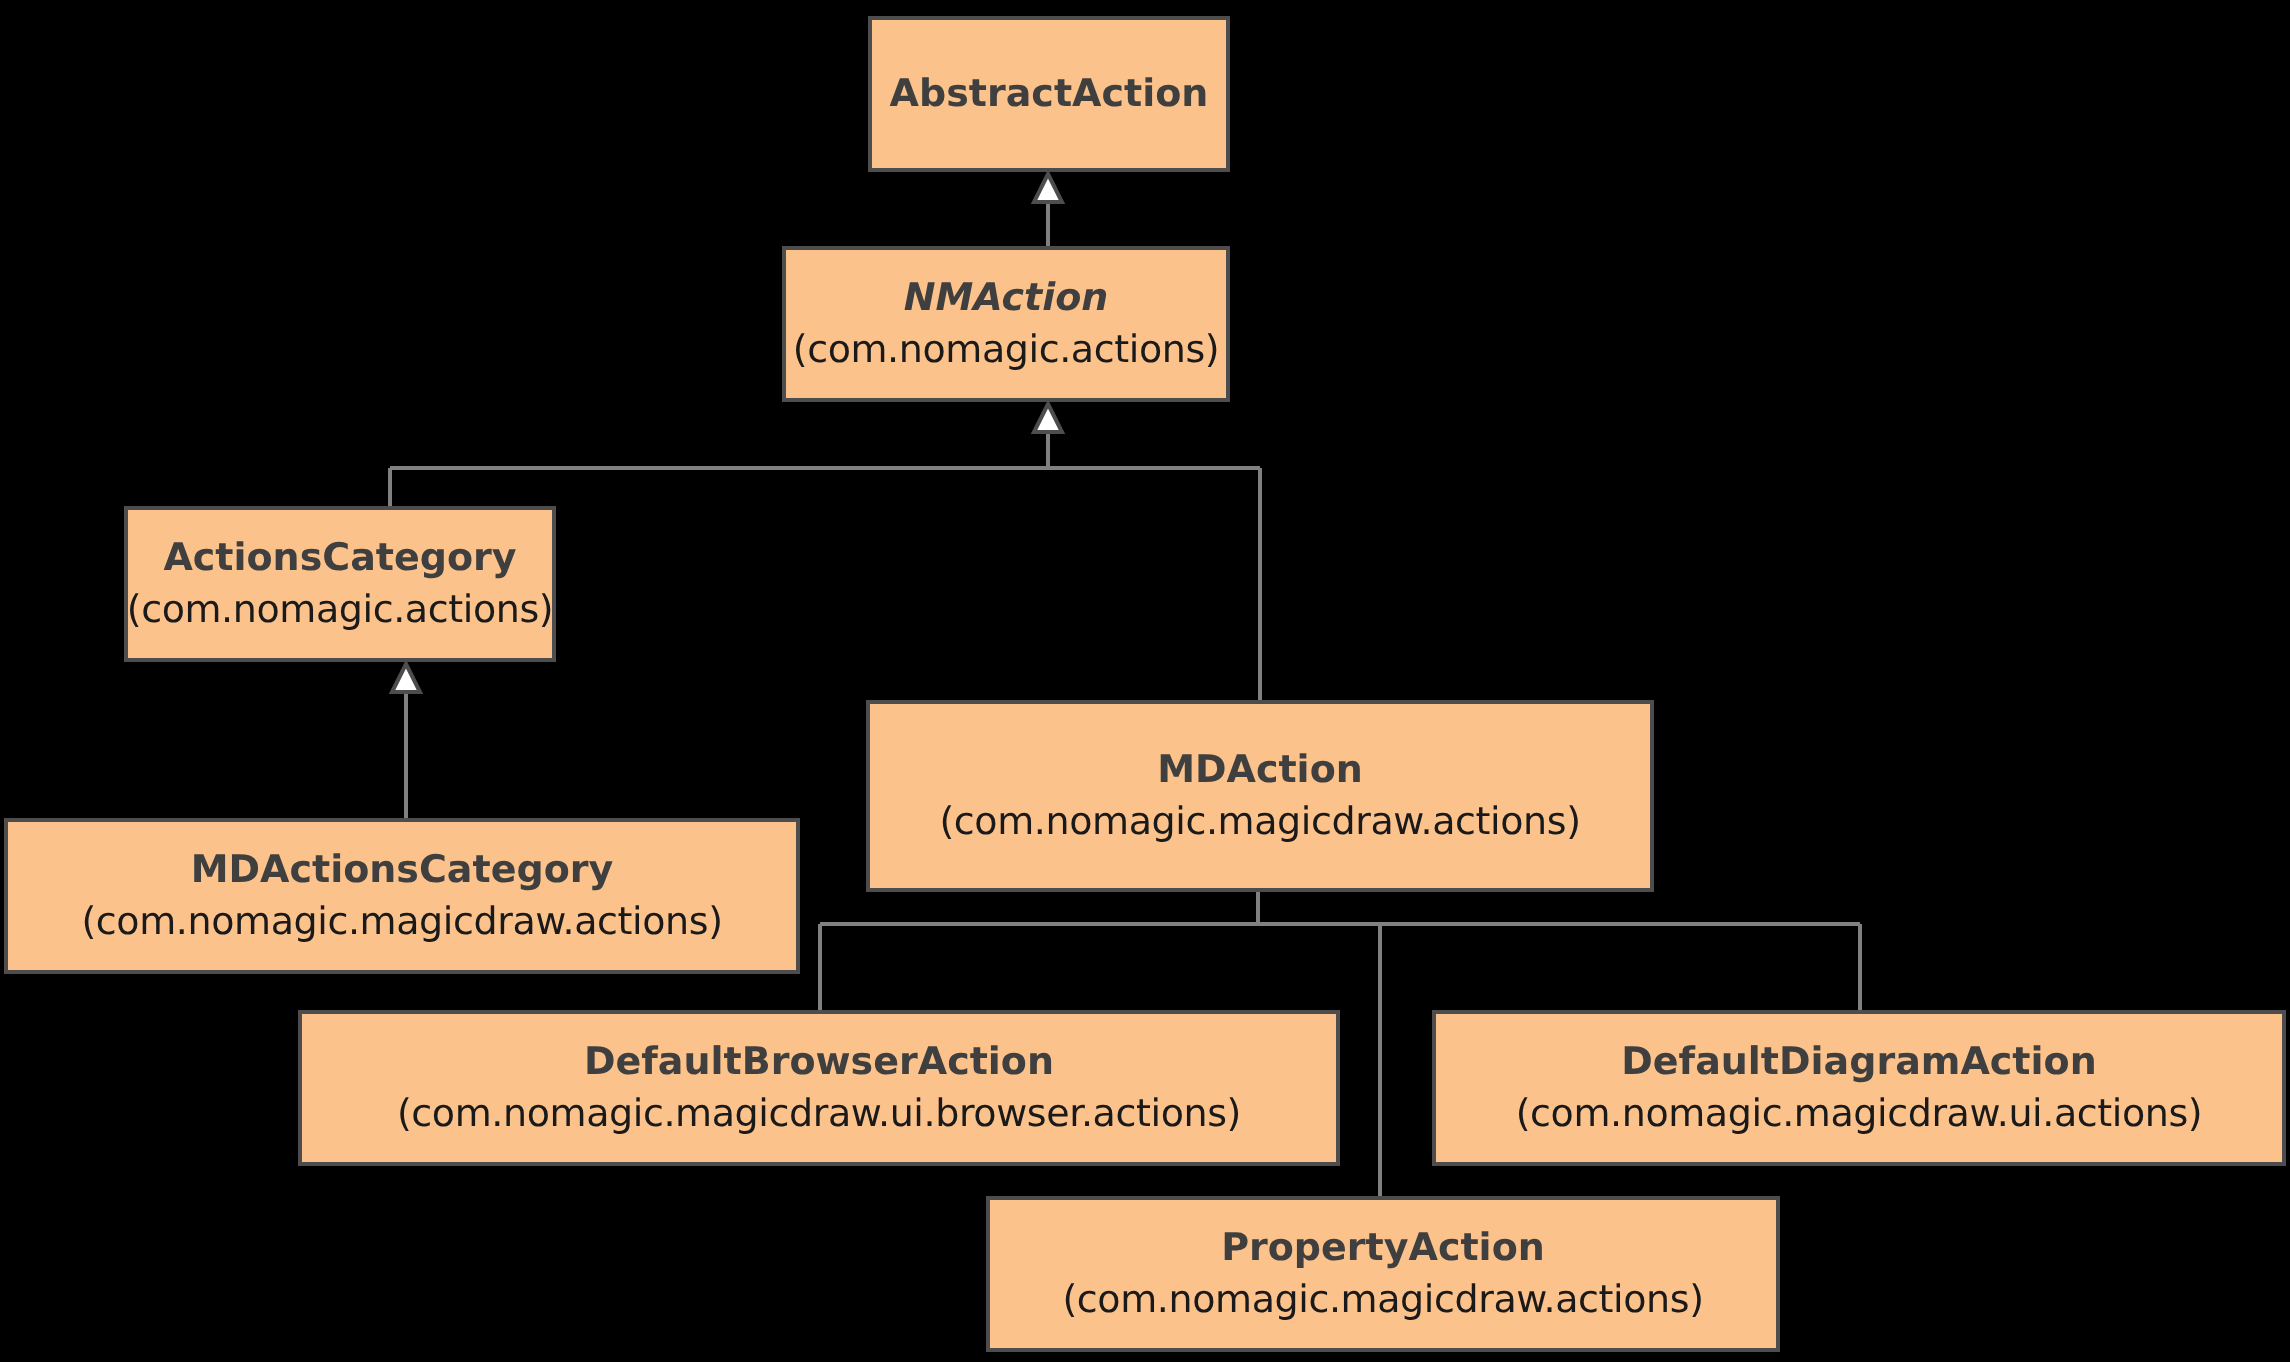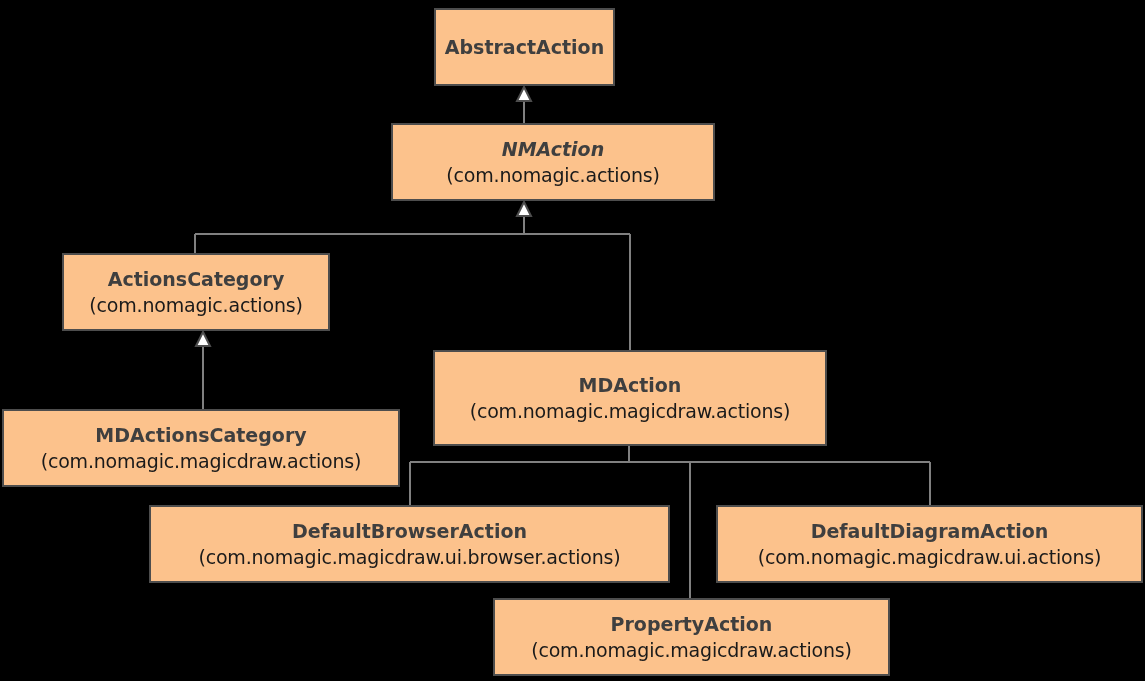--- a/index.html
+++ b/index.html
@@ -85,26 +85,26 @@
       <polygon points="524,202 531,216 517,216"></polygon>
       <polygon points="203,332 210,346 196,346"></polygon>
       <polygon points="629,429 636,443 622,443"></polygon>
     </g>
   </svg>
 
   <div class="uml-class" style="left:434px; top:8px; width:181px; height:78px;">
     <div class="uml-name">AbstractAction</div>
   </div>
 
-  <div class="uml-class" style="left:391px; top:123px; width:324px; height:78px;">
+  <div class="uml-class" style="left:391px; top:123px; width:224px; height:78px;">
     <div class="uml-name abstract">NMAction</div>
     <div class="uml-package">(com.nomagic.actions)</div>
   </div>
 
-  <div class="uml-class" style="left:62px; top:253px; width:268px; height:78px;">
+  <div class="uml-class" style="left:62px; top:253px; width:216px; height:78px;">
     <div class="uml-name">ActionsCategory</div>
     <div class="uml-package">(com.nomagic.actions)</div>
   </div>
 
   <div class="uml-class" style="left:2px; top:409px; width:398px; height:78px;">
     <div class="uml-name">MDActionsCategory</div>
     <div class="uml-package">(com.nomagic.magicdraw.actions)</div>
   </div>
 
   <div class="uml-class" style="left:433px; top:350px; width:394px; height:96px;">

